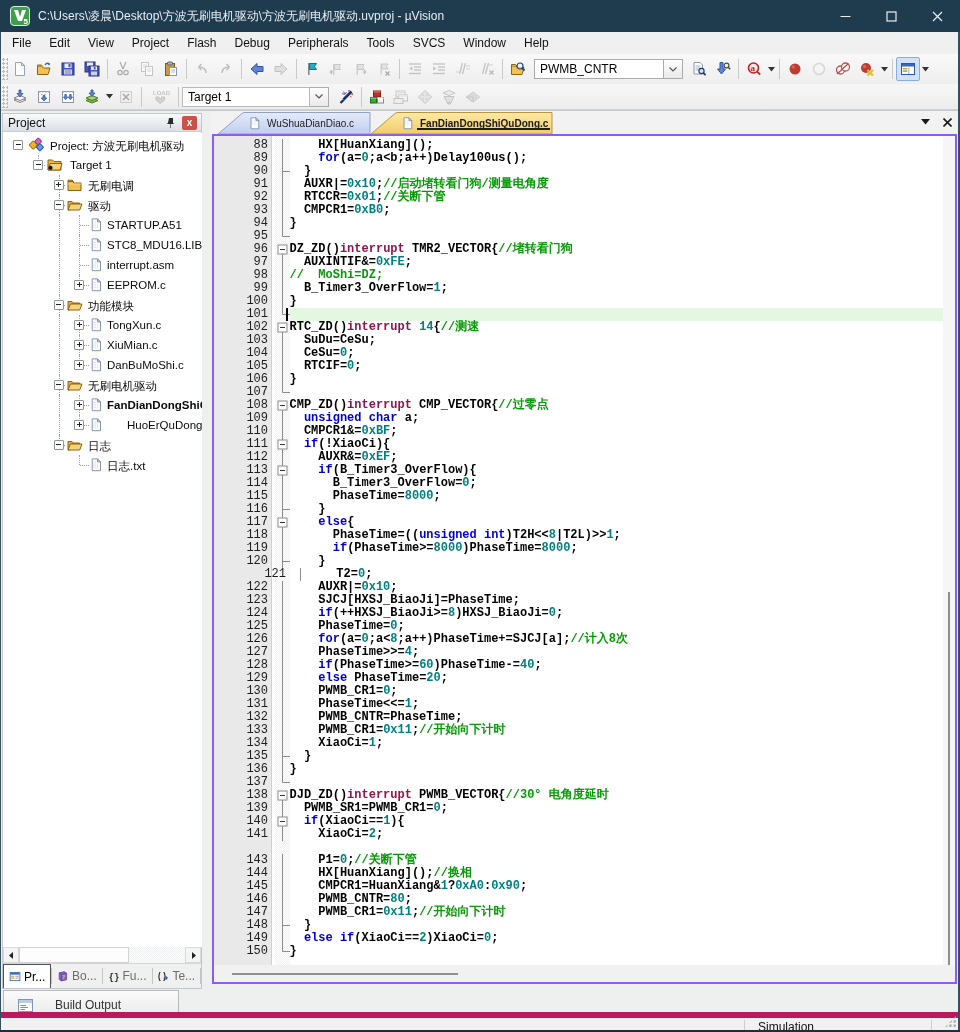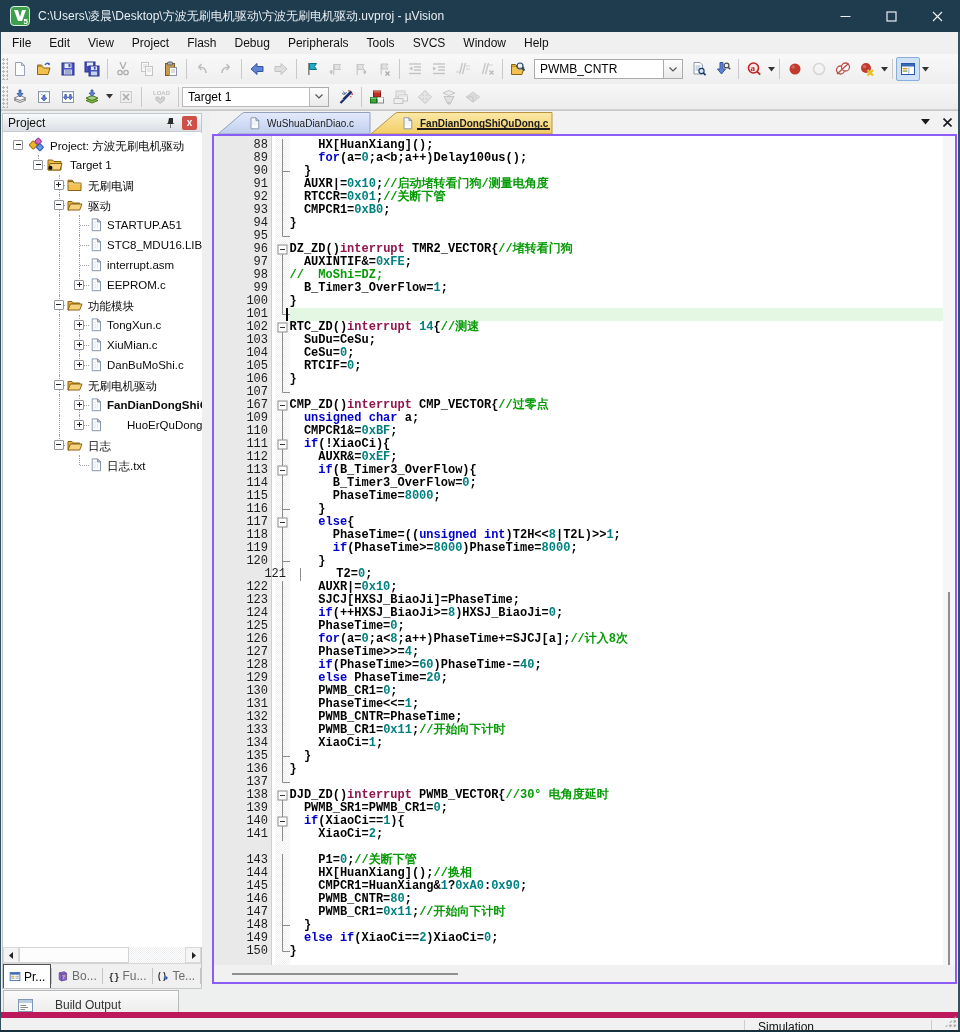--- a/index.html
+++ b/index.html
@@ -952,21 +952,21 @@
         </div>
         <div class="code-line" style="top: 250px;">
           <div class="ln">107</div>
           <svg class="fold-glyph" width="15" height="13" viewBox="0 0 15 13">
             <line x1="7.5" y1="0" x2="7.5" y2="6.5" stroke="#8c8c8c"></line>
             <line x1="7.5" y1="6.5" x2="15" y2="6.5" stroke="#8c8c8c"></line>
           </svg>
           <div class="src"></div>
         </div>
         <div class="code-line" style="top: 263px;">
-          <div class="ln">167</div>
+          <div class="ln">108</div>
           <svg class="fold-glyph" width="15" height="13" viewBox="0 0 15 13">
             <rect x="3" y="2" width="9" height="9" fill="#fff" stroke="#8c8c8c"></rect>
             <line x1="5" y1="6.5" x2="10" y2="6.5" stroke="#333"></line>
             <line x1="7.5" y1="11" x2="7.5" y2="13" stroke="#8c8c8c"></line>
           </svg>
           <div class="src"><span>CMP_ZD()</span><span class="tok-k2">interrupt</span><span> CMP_VECTOR{</span><span class="tok-c">//过零点</span></div>
         </div>
         <div class="code-line" style="top: 276px;">
           <div class="ln">109</div>
           <svg class="fold-glyph" width="15" height="13" viewBox="0 0 15 13">

